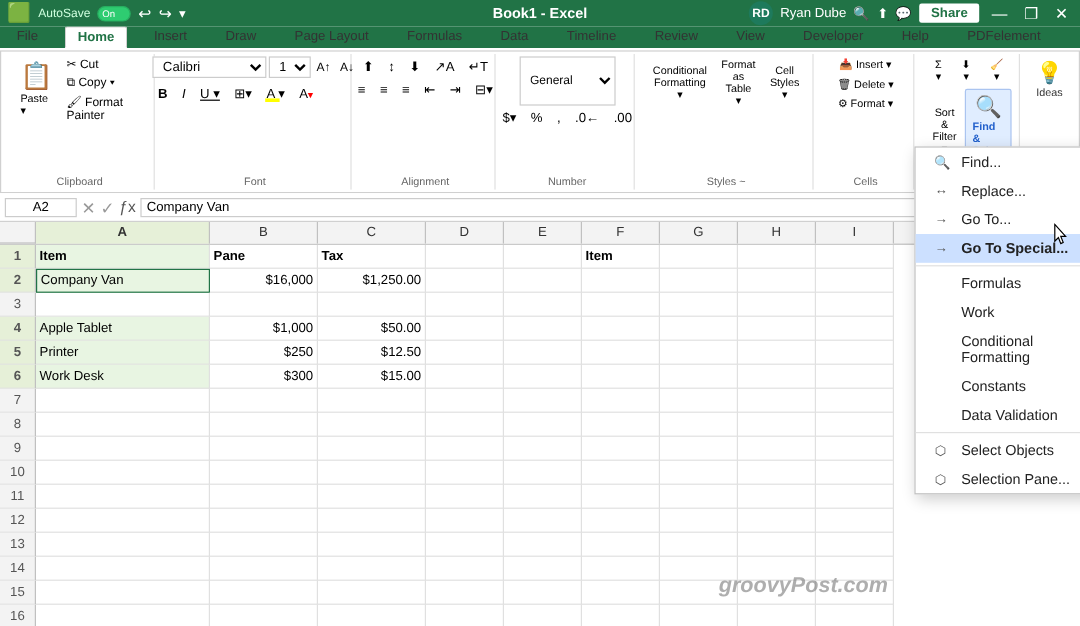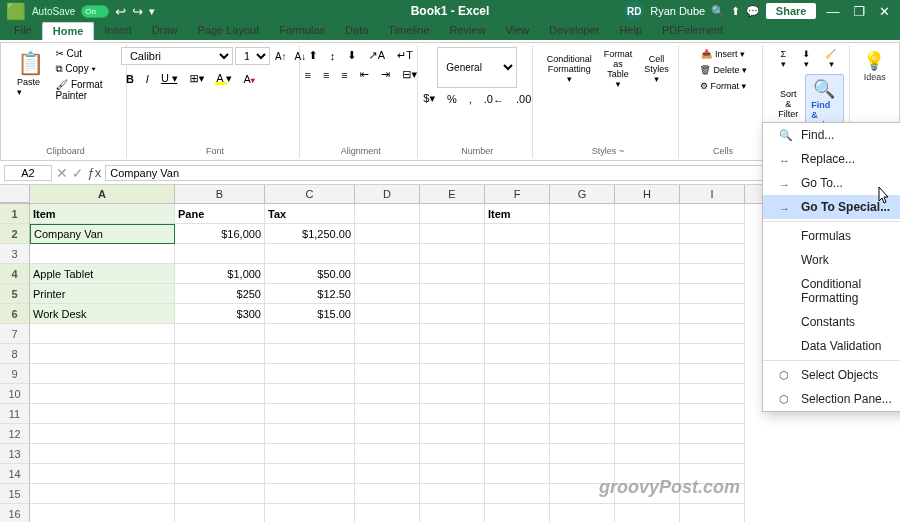--- a/index.html
+++ b/index.html
@@ -17,21 +17,21 @@
     }
     #title-bar .left { display: flex; align-items: center; gap: 6px; font-size: 11px; }
     #title-bar .center { font-size: 12px; font-weight: 600; color: white; position: absolute; left: 50%; transform: translateX(-50%); }
     #title-bar .right { display: flex; align-items: center; gap: 6px; }
     .autosave-label { font-size: 10px; color: #cfffdf; }
     .autosave-toggle { background: #2ecc71; border: 1px solid #27ae60; border-radius: 8px; width: 28px; height: 13px; display: inline-flex; align-items: center; padding: 1px; cursor: pointer; }
     .autosave-toggle::after { content: 'On'; font-size: 8px; color: white; margin-left: 2px; }
     .title-btn { color: white; background: none; border: none; cursor: pointer; font-size: 13px; padding: 0 4px; }
     #ribbon-tabs {
       display: flex;
-      gap: 0;
+      gap: 12px;
       margin-bottom: 2px;
     }
     .ribbon-tab {
       padding: 2px 10px;
       font-size: 11px;
       cursor: pointer;
       border-radius: 2px 2px 0 0;
       color: #333;
     }
     .ribbon-tab.active {
@@ -69,21 +69,21 @@
     .paste-big {
       display: flex; flex-direction: column; align-items: center;
       padding: 4px 6px; cursor: pointer; border-radius: 2px; font-size: 9px;
     }
 
     
     .font-group { min-width: 160px; }
     .font-row1 { display: flex; align-items: center; gap: 2px; }
     .font-select {
       border: 1px solid #ccc; padding: 1px 4px; font-size: 11px;
-      width: 112px; cursor: pointer; background: white;
+      width: 95px; cursor: pointer; background: white;
     }
     .size-select { border: 1px solid #ccc; padding: 1px 4px; font-size: 11px; width: 35px; cursor: pointer; background: white; }
     .font-row2 { display: flex; align-items: center; gap: 2px; margin-top: 2px; }
     .fmt-btn { border: 1px solid transparent; padding: 1px 4px; cursor: pointer; font-size: 11px; border-radius: 2px; background: none; }
     .fmt-btn.bold { font-weight: bold; }
     .fmt-btn.italic { font-style: italic; }
     .fmt-btn.underline { text-decoration: underline; }
 
     
     .align-group { min-width: 100px; }
@@ -123,21 +123,21 @@
       display: flex;
       align-items: center;
       background: #fff;
       border-bottom: 1px solid #d0d0d0;
       padding: 2px 4px;
       height: 24px;
       gap: 4px;
     }
     #name-box {
       border: 1px solid #ccc;
-      width: 48px;
+      width: 60px;
       padding: 1px 4px;
       font-size: 11px;
       text-align: center;
     }
     .formula-sep { color: #999; font-size: 14px; }
     #formula-input {
       flex: 1;
       border: 1px solid #ccc;
       padding: 1px 4px;
       font-size: 11px;

